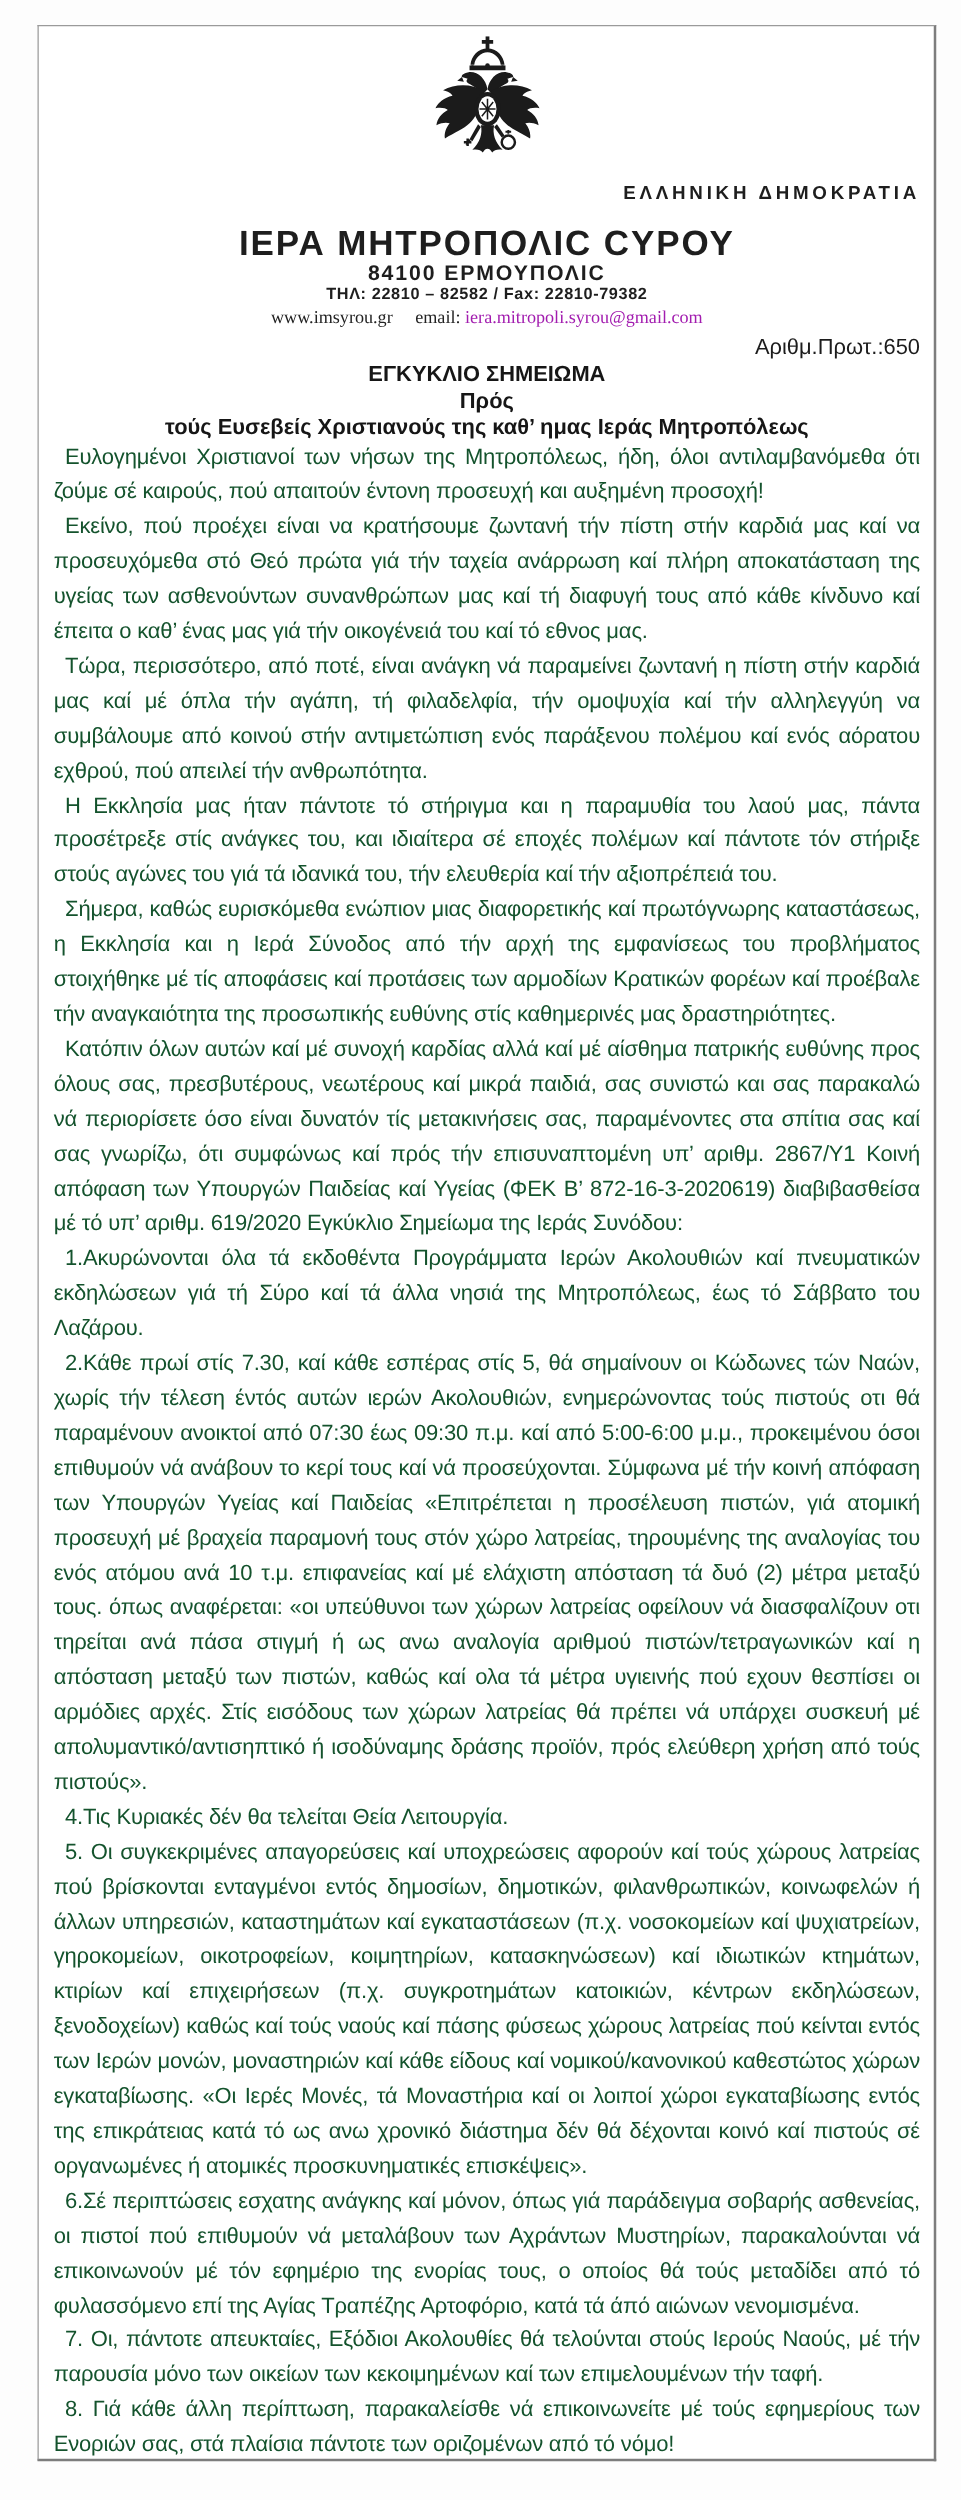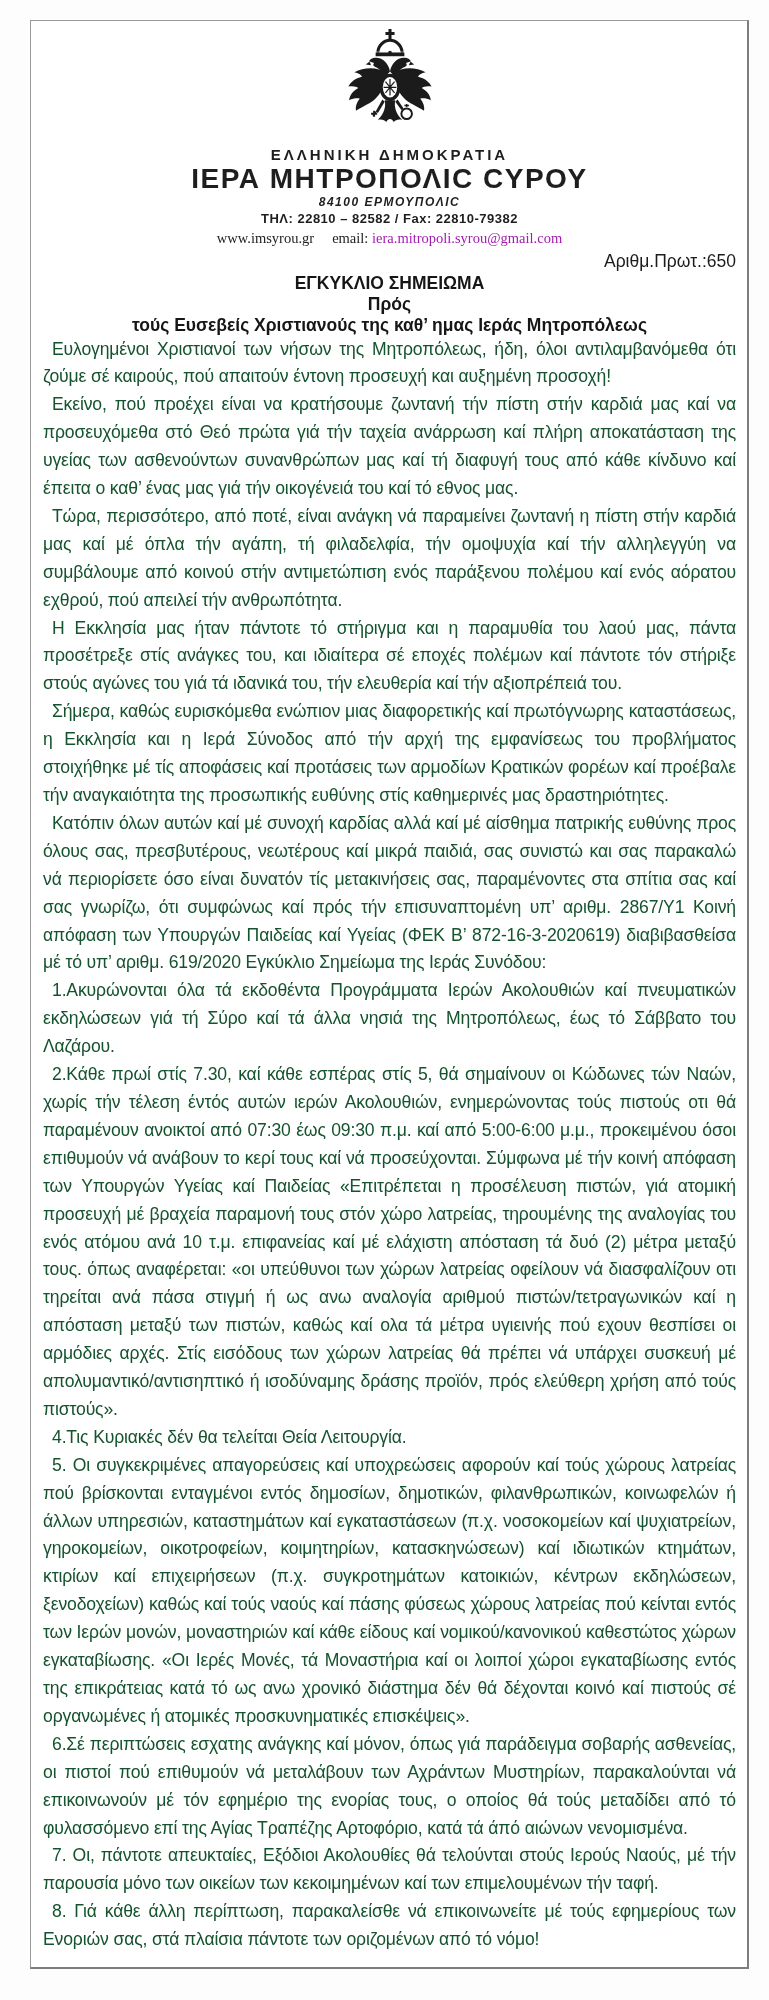--- a/index.html
+++ b/index.html
@@ -20,25 +20,26 @@
     border-right:2px solid #7d7d7d;
     border-bottom:2px solid #7d7d7d;
     padding:6px 11px 0 12px;
     overflow:hidden;
   }
   .letterhead{text-align:center;}
   .emblem-wrap{line-height:0;margin-top:2px;}
   .country{
     font-size:15px;font-weight:bold;letter-spacing:3px;margin-top:5px;
     font-family:"Liberation Sans", sans-serif;
+    text-align:right;
   }
   .org{
-    font-size:28px;font-weight:bold;letter-spacing:1.5px;margin-top:1px;line-height:30px;
+    font-size:28px;font-weight:bold;letter-spacing:1.5px;margin-top:17px;line-height:30px;
   }
-  .addr{font-size:12px;font-weight:bold;letter-spacing:1.5px;line-height:17px;font-style:italic;}
+  .addr{font-size:17px;font-weight:bold;letter-spacing:1.5px;line-height:17px;}
   .phone{font-size:13px;font-weight:bold;letter-spacing:.5px;line-height:16px;}
   .weblinks{
     font-family:"Liberation Serif", serif;
     font-size:14.5px;line-height:19px;margin-top:2px;color:#222;
   }
   .weblinks .sep{display:inline-block;width:18px;}
   .email{color:#a21caf;}
   .meta{
     text-align:right;font-size:17.5px;line-height:21.5px;margin-top:3px;color:#1c1c1c;
   }

